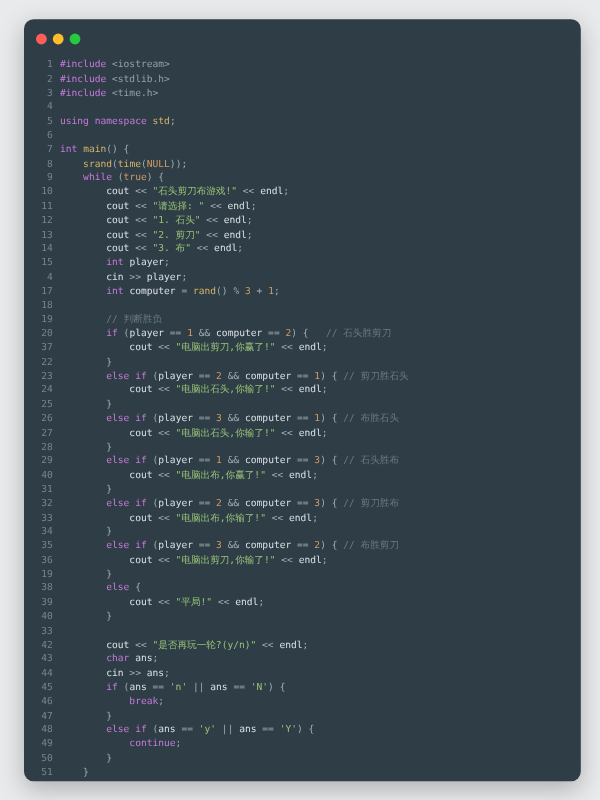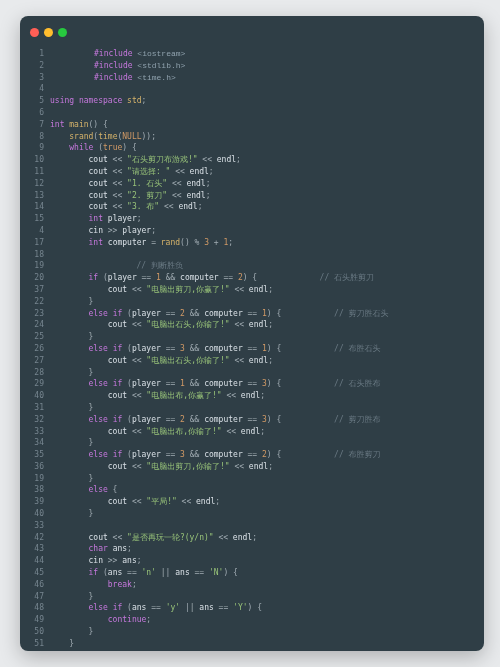--- a/index.html
+++ b/index.html
@@ -11,23 +11,23 @@
   .code{padding:2px 10px 10px 6px;font-size:8px;line-height:11.8px;color:#cdd6dd;}
   .row{display:flex;white-space:pre;}
   .ln{width:18px;text-align:right;color:#76858f;margin-right:6px;flex:0 0 18px;user-select:none;}
   .kw{color:#c678dd;}
   .ty{color:#c678dd;}
   .fn{color:#d6b36a;}
   .str{color:#98c379;}
   .num{color:#d19a66;}
   .op{color:#a1acb3;}
   .id{color:#d9e0e6;}
-  .pp{color:#c678dd;margin-left:44px;}
-  .ppa{color:#8fa1ad;font-family:Liberation Mono, monospace;}
-  .cm{color:#6a7a84;margin-left:48px;}
+  .pp{color:#c678dd;}
+  .ppa{color:#8fa1ad;}
+  .cm{color:#6a7a84;}
   .bool{color:#d19a66;text-align:right;}
   .null{color:#d19a66;text-align:center;}
   .std{color:#d6b36a;}
 </style>
 </head>
 <body>
 
 <div class="page">
   <div class="window">
     <div class="titlebar">

